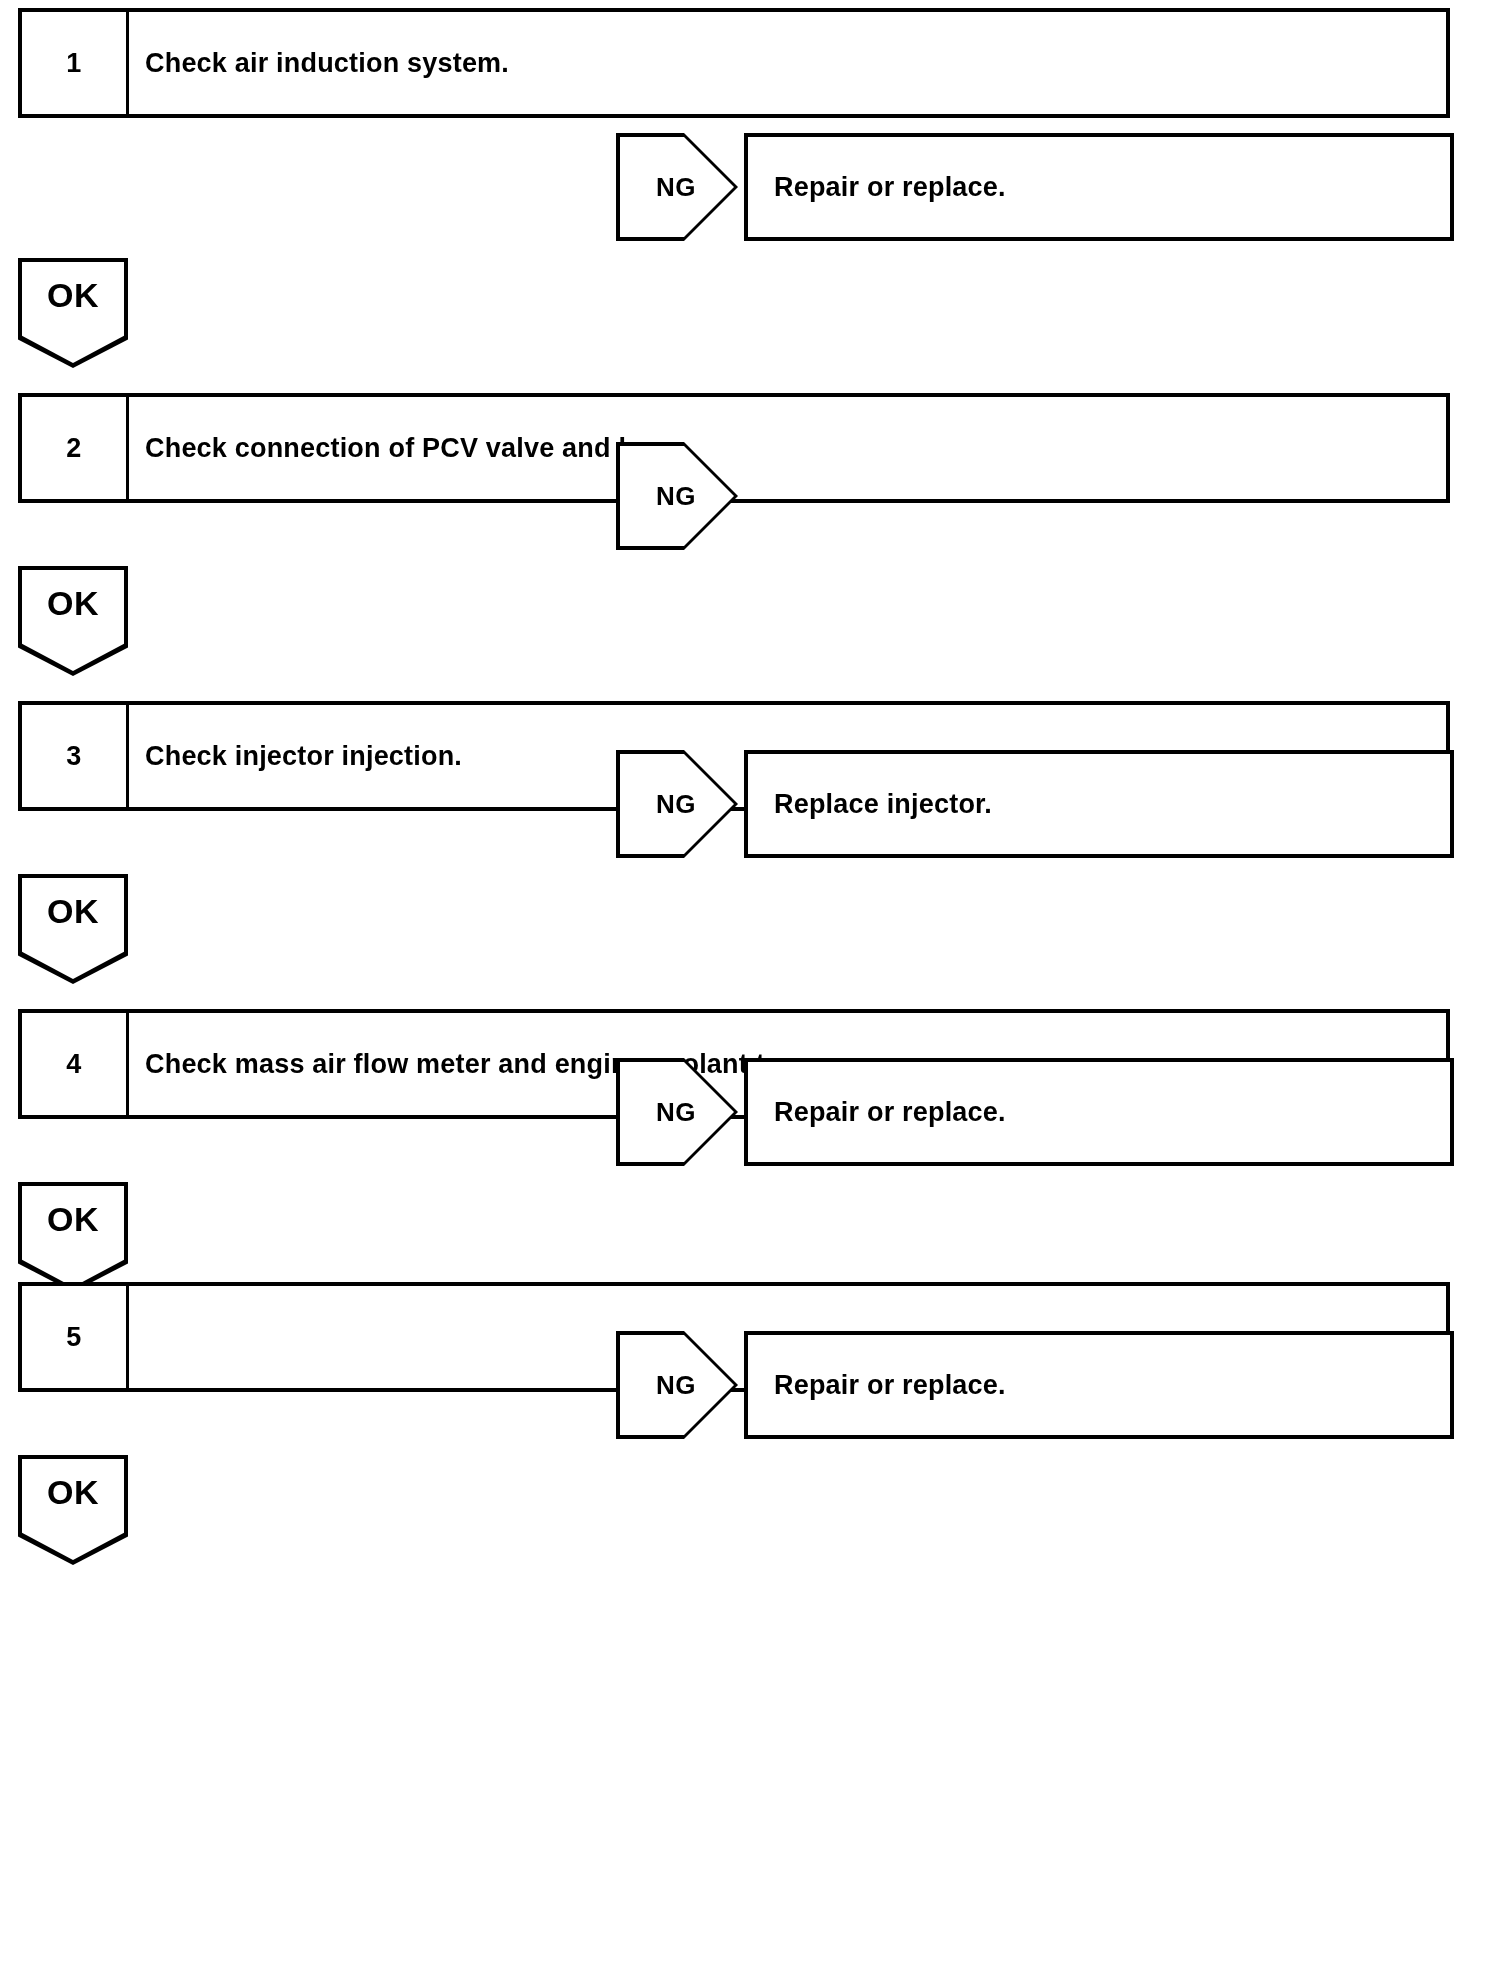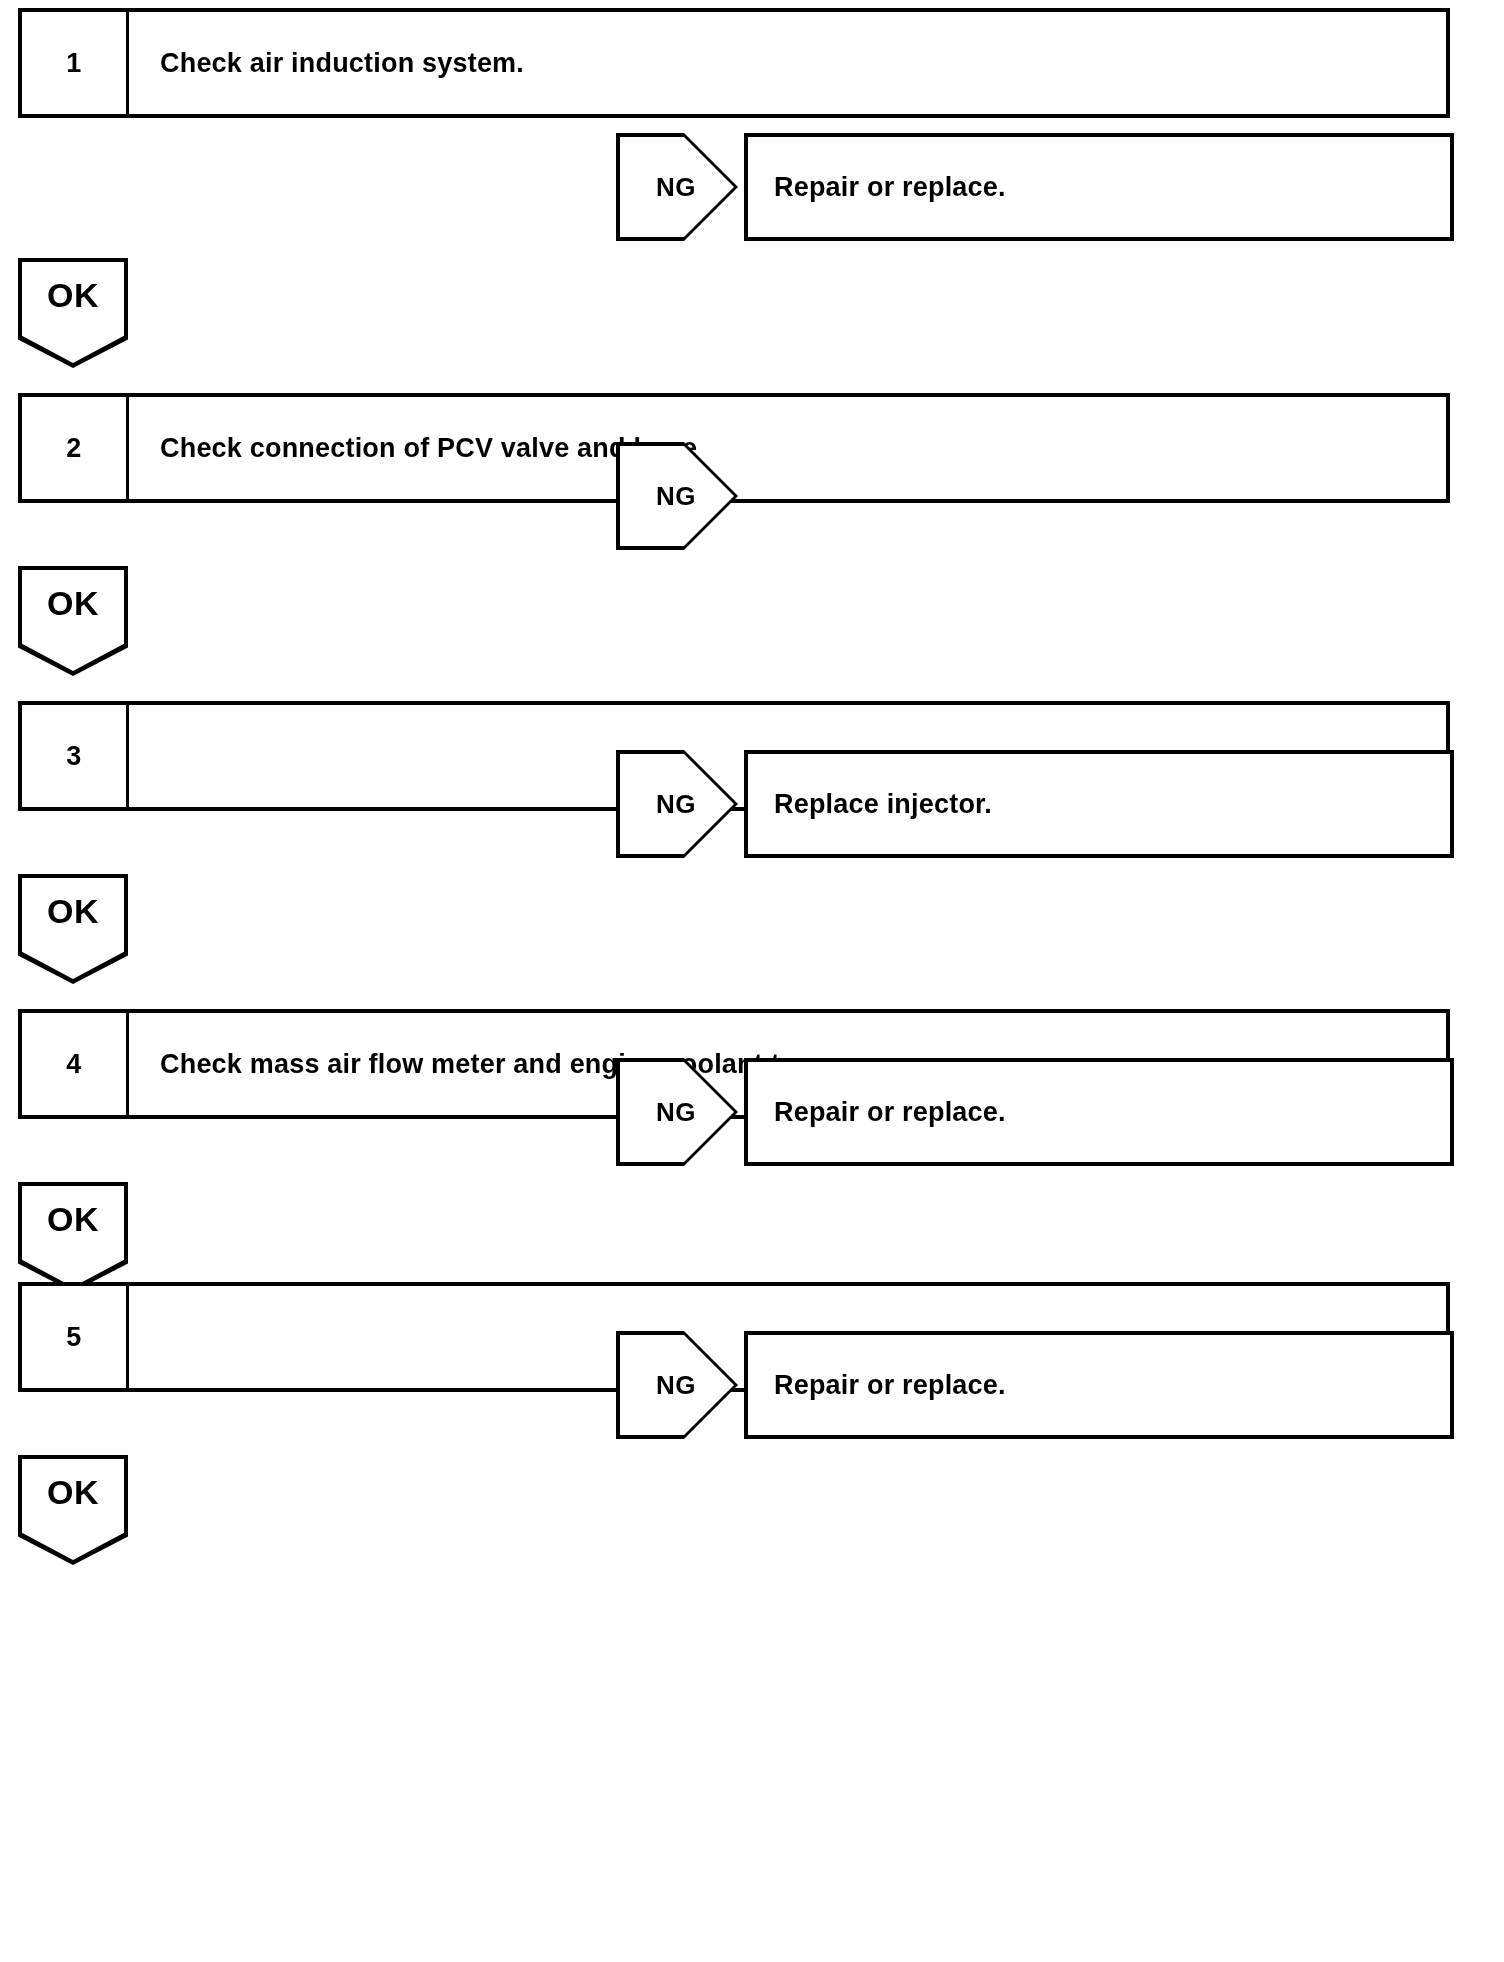--- a/index.html
+++ b/index.html
@@ -39,21 +39,21 @@
     align-items: center;
     justify-content: center;
     font-size: 27px;
     font-weight: bold;
     letter-spacing: 0.5px;
   }
   .step-text {
     flex: 1 1 auto;
     display: flex;
     align-items: center;
-    padding-left: 31px;
+    padding-left: 16px;
     font-size: 27px;
     font-weight: bold;
     letter-spacing: 0.2px;
   }
 
   
   .ng-group {
     position: absolute;
     height: 108px;
   }
@@ -175,20 +175,21 @@
     <div class="ng-label">NG</div>
   </div>
 
   <div class="ok-tag" style="top:566px;">
     <div class="ok-tag-inner"></div>
     <div class="ok-label">OK</div>
   </div>
 
   <div class="step-row" style="top:701px;">
     <div class="step-num">3</div>
+    <div class="step-text">Check injector injection.</div>
   </div>
 
   <div class="ng-group" style="top:750px; left:616px; width:838px;">
     <div class="ng-tag">
       <div class="ng-tag-inner"></div>
     </div>
     <div class="ng-label">NG</div>
     <div class="ng-action" style="width:710px;">Replace injector.</div>
   </div>
 

